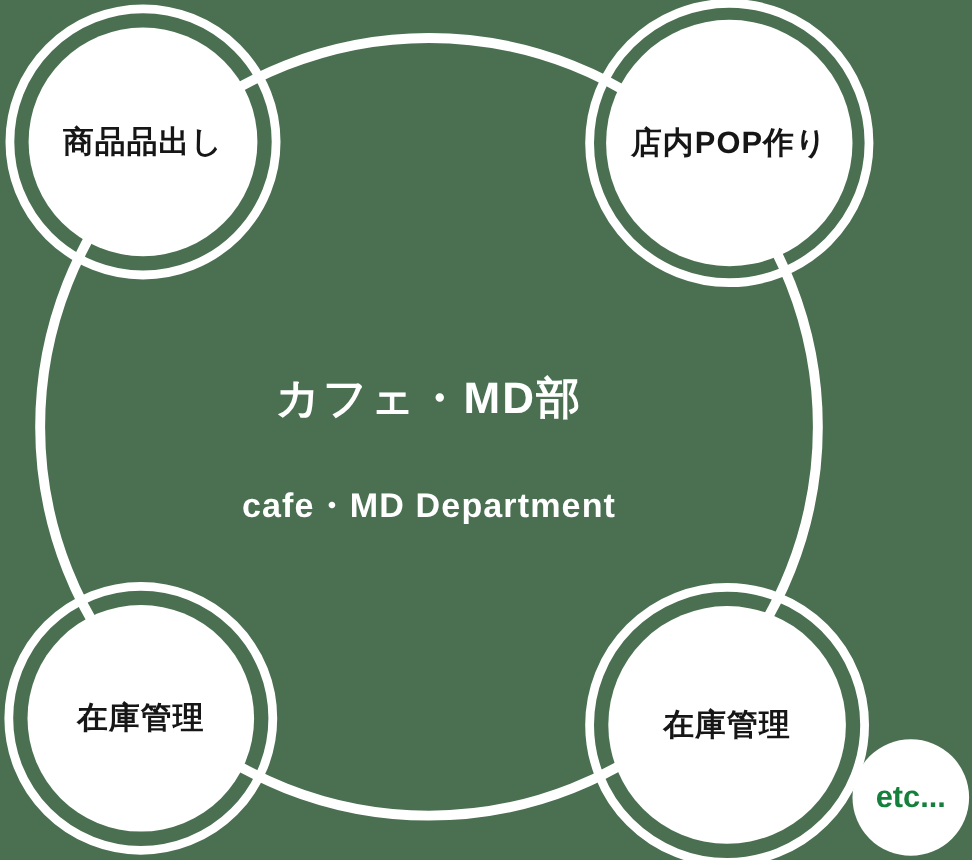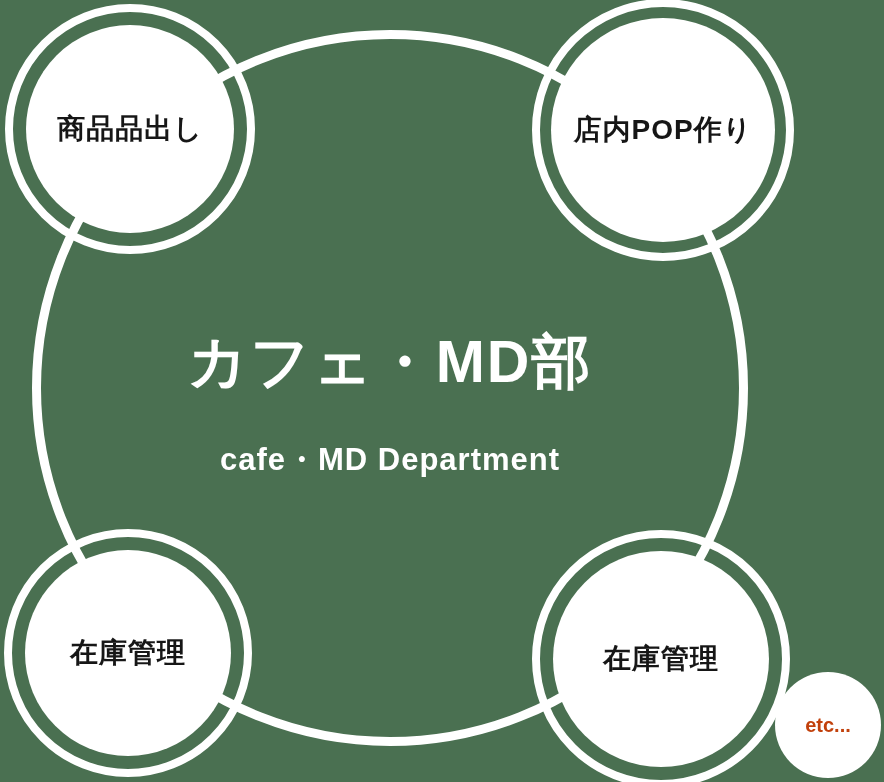--- a/index.html
+++ b/index.html
@@ -67,36 +67,36 @@
     width: 106px;
     height: 106px;
     background: #ffffff;
     border-radius: 50%;
     display: flex;
     align-items: center;
     justify-content: center;
     z-index: 3;
   }
   .etc-label {
-    font-size: 20px;
+    font-size: 28px;
     font-weight: bold;
-    color: #c2410c;
+    color: #15803d;
   }
   
   .center-text {
     position: absolute;
     left: 0;
     top: 338px;
     width: 780px;
     text-align: center;
     color: #ffffff;
     z-index: 4;
   }
   .center-title {
-    font-size: 59px;
+    font-size: 40px;
     line-height: 48px;
     font-weight: bold;
     letter-spacing: 2px;
   }
   .center-subtitle {
     font-size: 31px;
     line-height: 32px;
     font-weight: bold;
     margin-top: 58px;
     letter-spacing: 1px;

